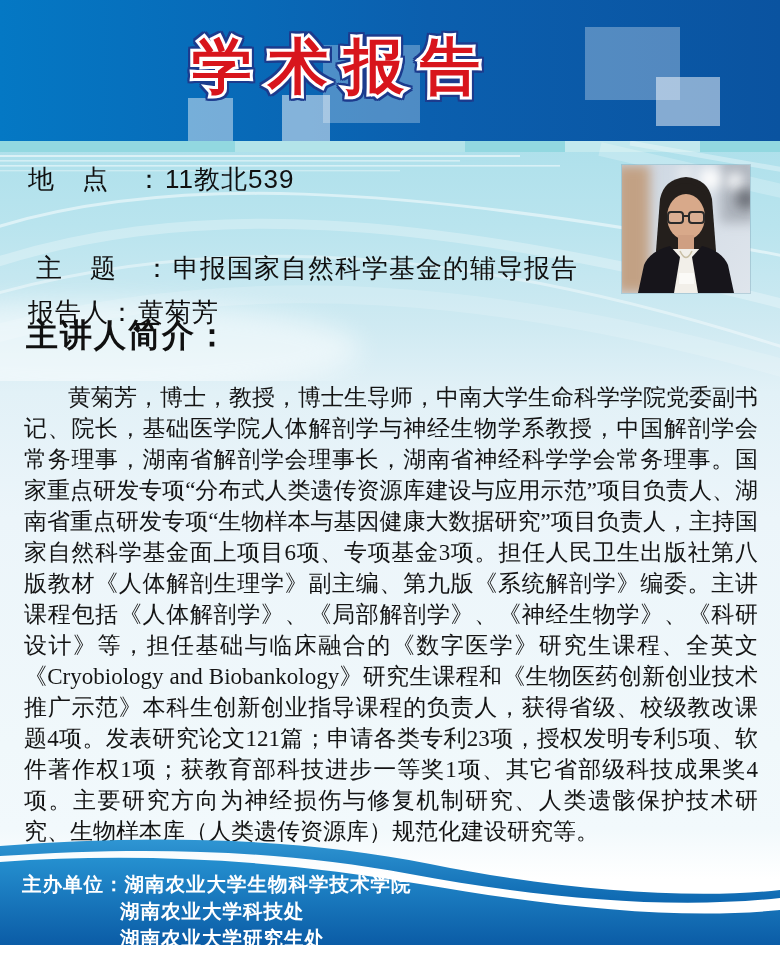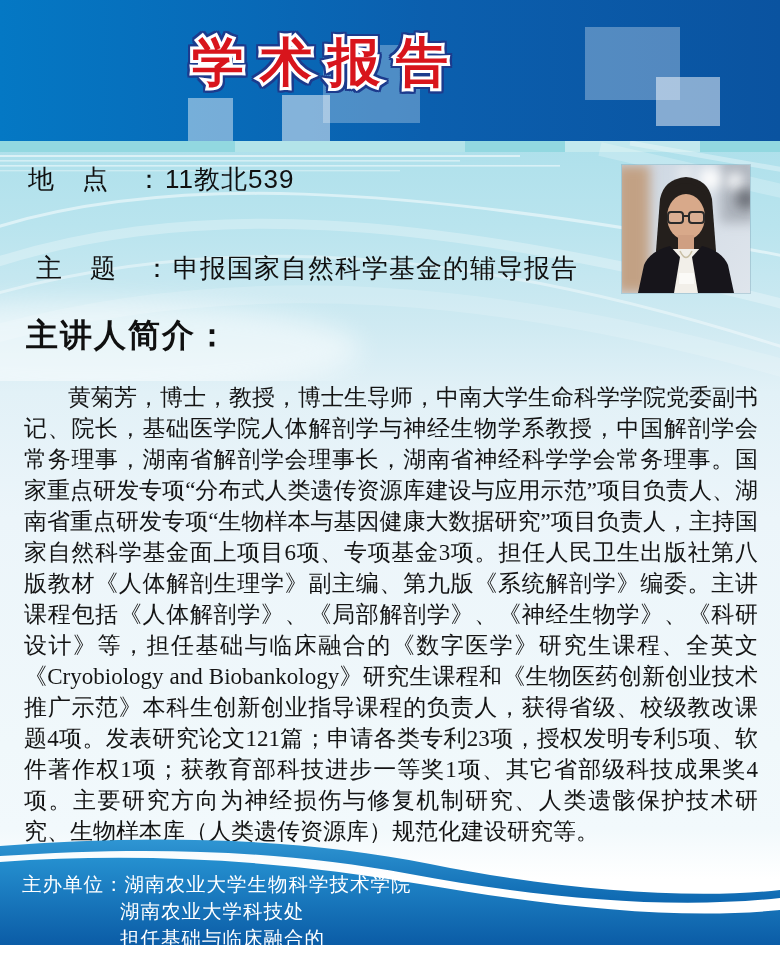--- a/index.html
+++ b/index.html
@@ -18,21 +18,21 @@
   }
   .deco-square{position:absolute;background:#ffffff;}
   .sq1{left:188px;top:98px;width:45px;height:43px;opacity:.45;}
   .sq2{left:282px;top:95px;width:48px;height:46px;opacity:.5;}
   .sq3{left:323px;top:45px;width:97px;height:78px;opacity:.28;}
   .sq4{left:585px;top:27px;width:95px;height:73px;opacity:.3;}
   .sq5{left:656px;top:77px;width:64px;height:49px;opacity:.5;}
   .main-title{
     position:absolute;left:192px;top:36px;
     font-family:"DejaVu Serif","Liberation Serif",serif;
-    font-size:52px;line-height:1;font-weight:bold;
+    font-size:60px;line-height:1;font-weight:bold;
     letter-spacing:16px;white-space:nowrap;
     color:var(--title-red,#d8151c);
     -webkit-text-stroke:6px #ffffff;
     paint-order:stroke fill;
     filter:drop-shadow(2px 0 0 var(--title-outline-navy,#1c3b8d))
            drop-shadow(-2px 0 0 var(--title-outline-navy,#1c3b8d))
            drop-shadow(0 2px 0 var(--title-outline-navy,#1c3b8d))
            drop-shadow(0 -2px 0 var(--title-outline-navy,#1c3b8d));
   }
   
@@ -70,21 +70,21 @@
   .intro-text{
     position:absolute;left:24px;top:382px;width:734px;
     font-family:Liberation Serif, serif;
     font-size:23px;line-height:31px;color:var(--body-text,#141414);
     text-align:justify;text-indent:44px;margin:0;
   }
   
   .footer-wave{position:absolute;left:0;top:836px;width:780px;height:109px;}
   .footer-text{
     position:absolute;left:22px;top:871px;z-index:3;
-    color:var(--footer-text,#ffffff);font-weight:normal;
+    color:var(--footer-text,#ffffff);font-weight:bold;
     font-size:19.5px;line-height:27px;letter-spacing:1px;white-space:nowrap;
   }
   .footer-line.indent{padding-left:98px;}
   .footer-org-label{display:inline-block;min-width:98px;}
 </style>
 </head>
 <body>
 
 <div class="poster">
 
@@ -120,20 +120,23 @@
     <div class="deco-square sq5"></div>
     <div class="main-title">学术报告</div>
   </div>
 
   <div class="info-row row-0">
     <span class="info-label">地　点　：</span><span class="info-value">11教北539</span>
   </div>
   <div class="info-row row-2">
     <span class="info-label">主　题　：</span><span class="info-value">申报国家自然科学基金的辅导报告</span>
   </div>
+  <div class="info-row row-3">
+    <span class="info-label">报告人：</span><span class="info-value">黄菊芳</span>
+  </div>
 
   <div class="speaker-photo">
     <svg width="128" height="128" viewBox="0 0 128 128">
       <defs>
         <linearGradient id="phbg" x1="0" y1="0" x2="1" y2="1">
           <stop offset="0" stop-color="#cdd7e2"></stop>
           <stop offset="1" stop-color="#dfe5ec"></stop>
         </linearGradient>
         <filter id="pb" x="-60%" y="-60%" width="220%" height="220%">
           <feGaussianBlur stdDeviation="6"></feGaussianBlur>
@@ -182,16 +185,16 @@
     </defs>
     <path d="M0,10 C150,-2 300,2 430,28 C560,54 690,64 780,54 L780,62 C670,74 540,62 410,38 C280,14 150,10 0,20 Z" fill="url(#wg1)"></path>
     <path d="M0,26 C140,16 280,24 420,48 C560,72 680,84 780,74 L780,109 L0,109 Z" fill="url(#wg2)"></path>
   </svg>
 
   <div class="footer-text">
     <div class="footer-line">
       <span class="footer-org-label">主办单位：</span><span>湖南农业大学生物科学技术学院</span>
     </div>
     <div class="footer-line indent">湖南农业大学科技处</div>
-    <div class="footer-line indent">担任基础与临床融合的</div>
+    <div class="footer-line indent">湖南农业大学研究生处</div>
   </div>
 
 </div>
 
 </body></html>

